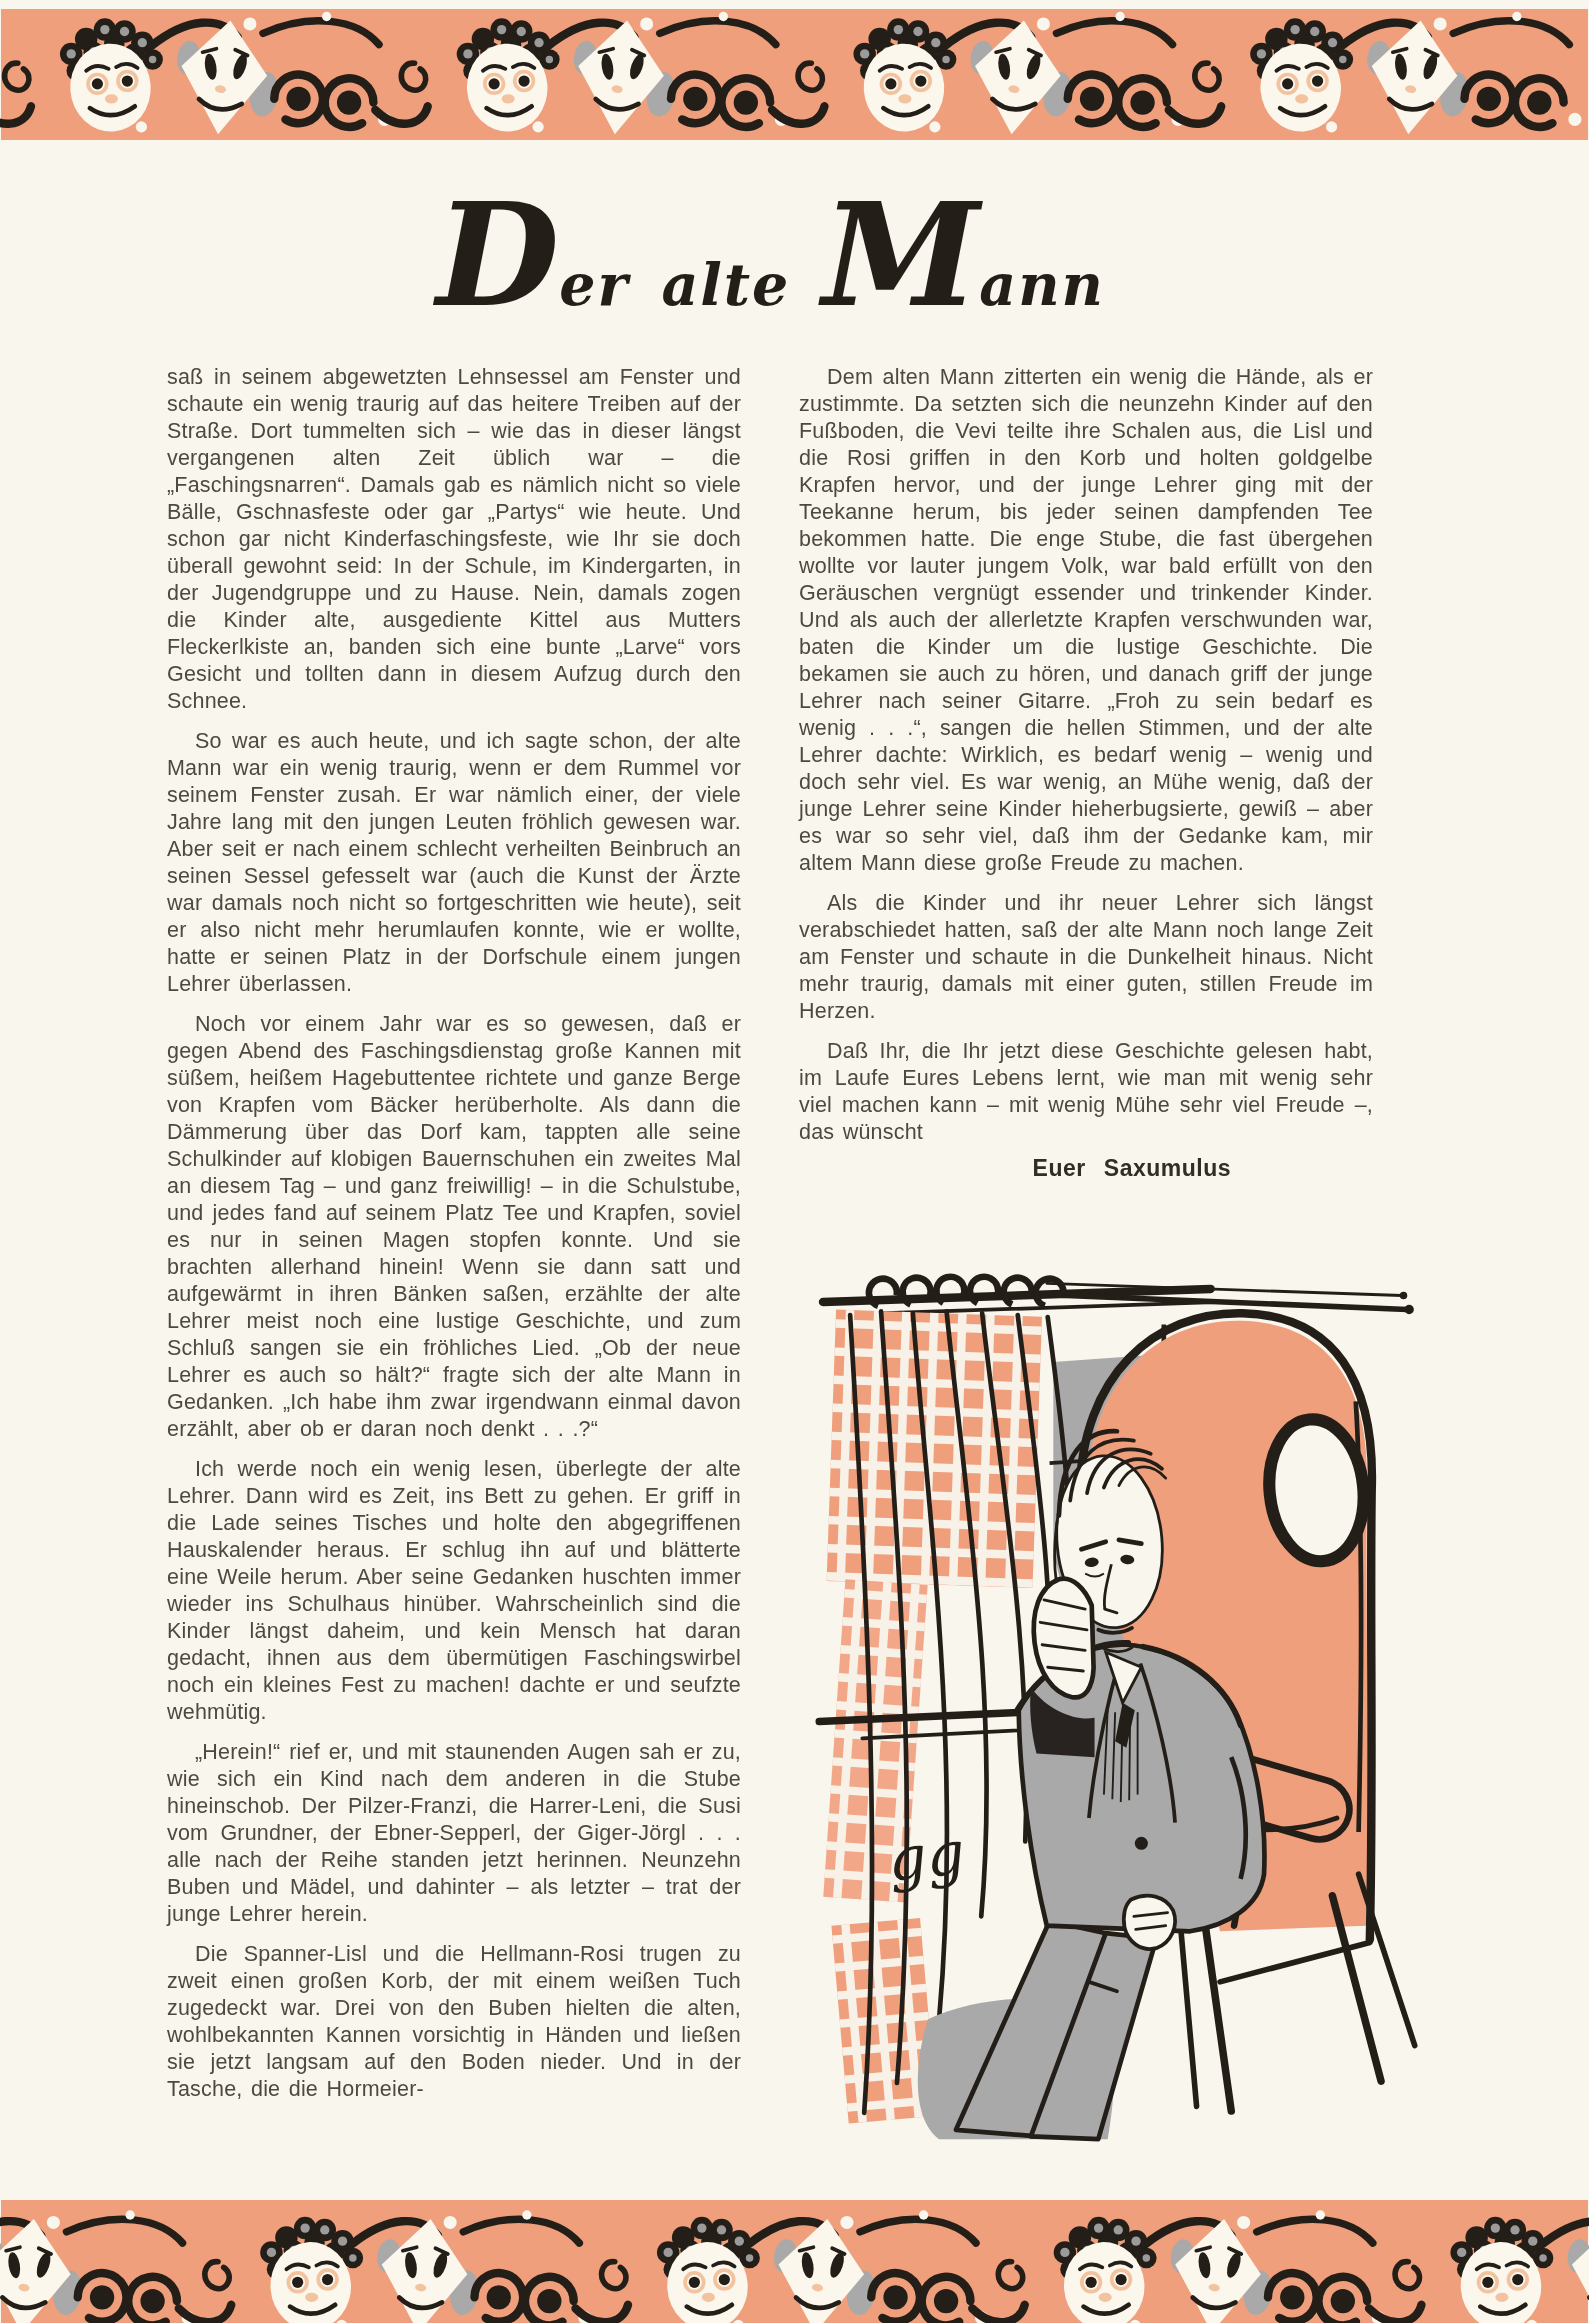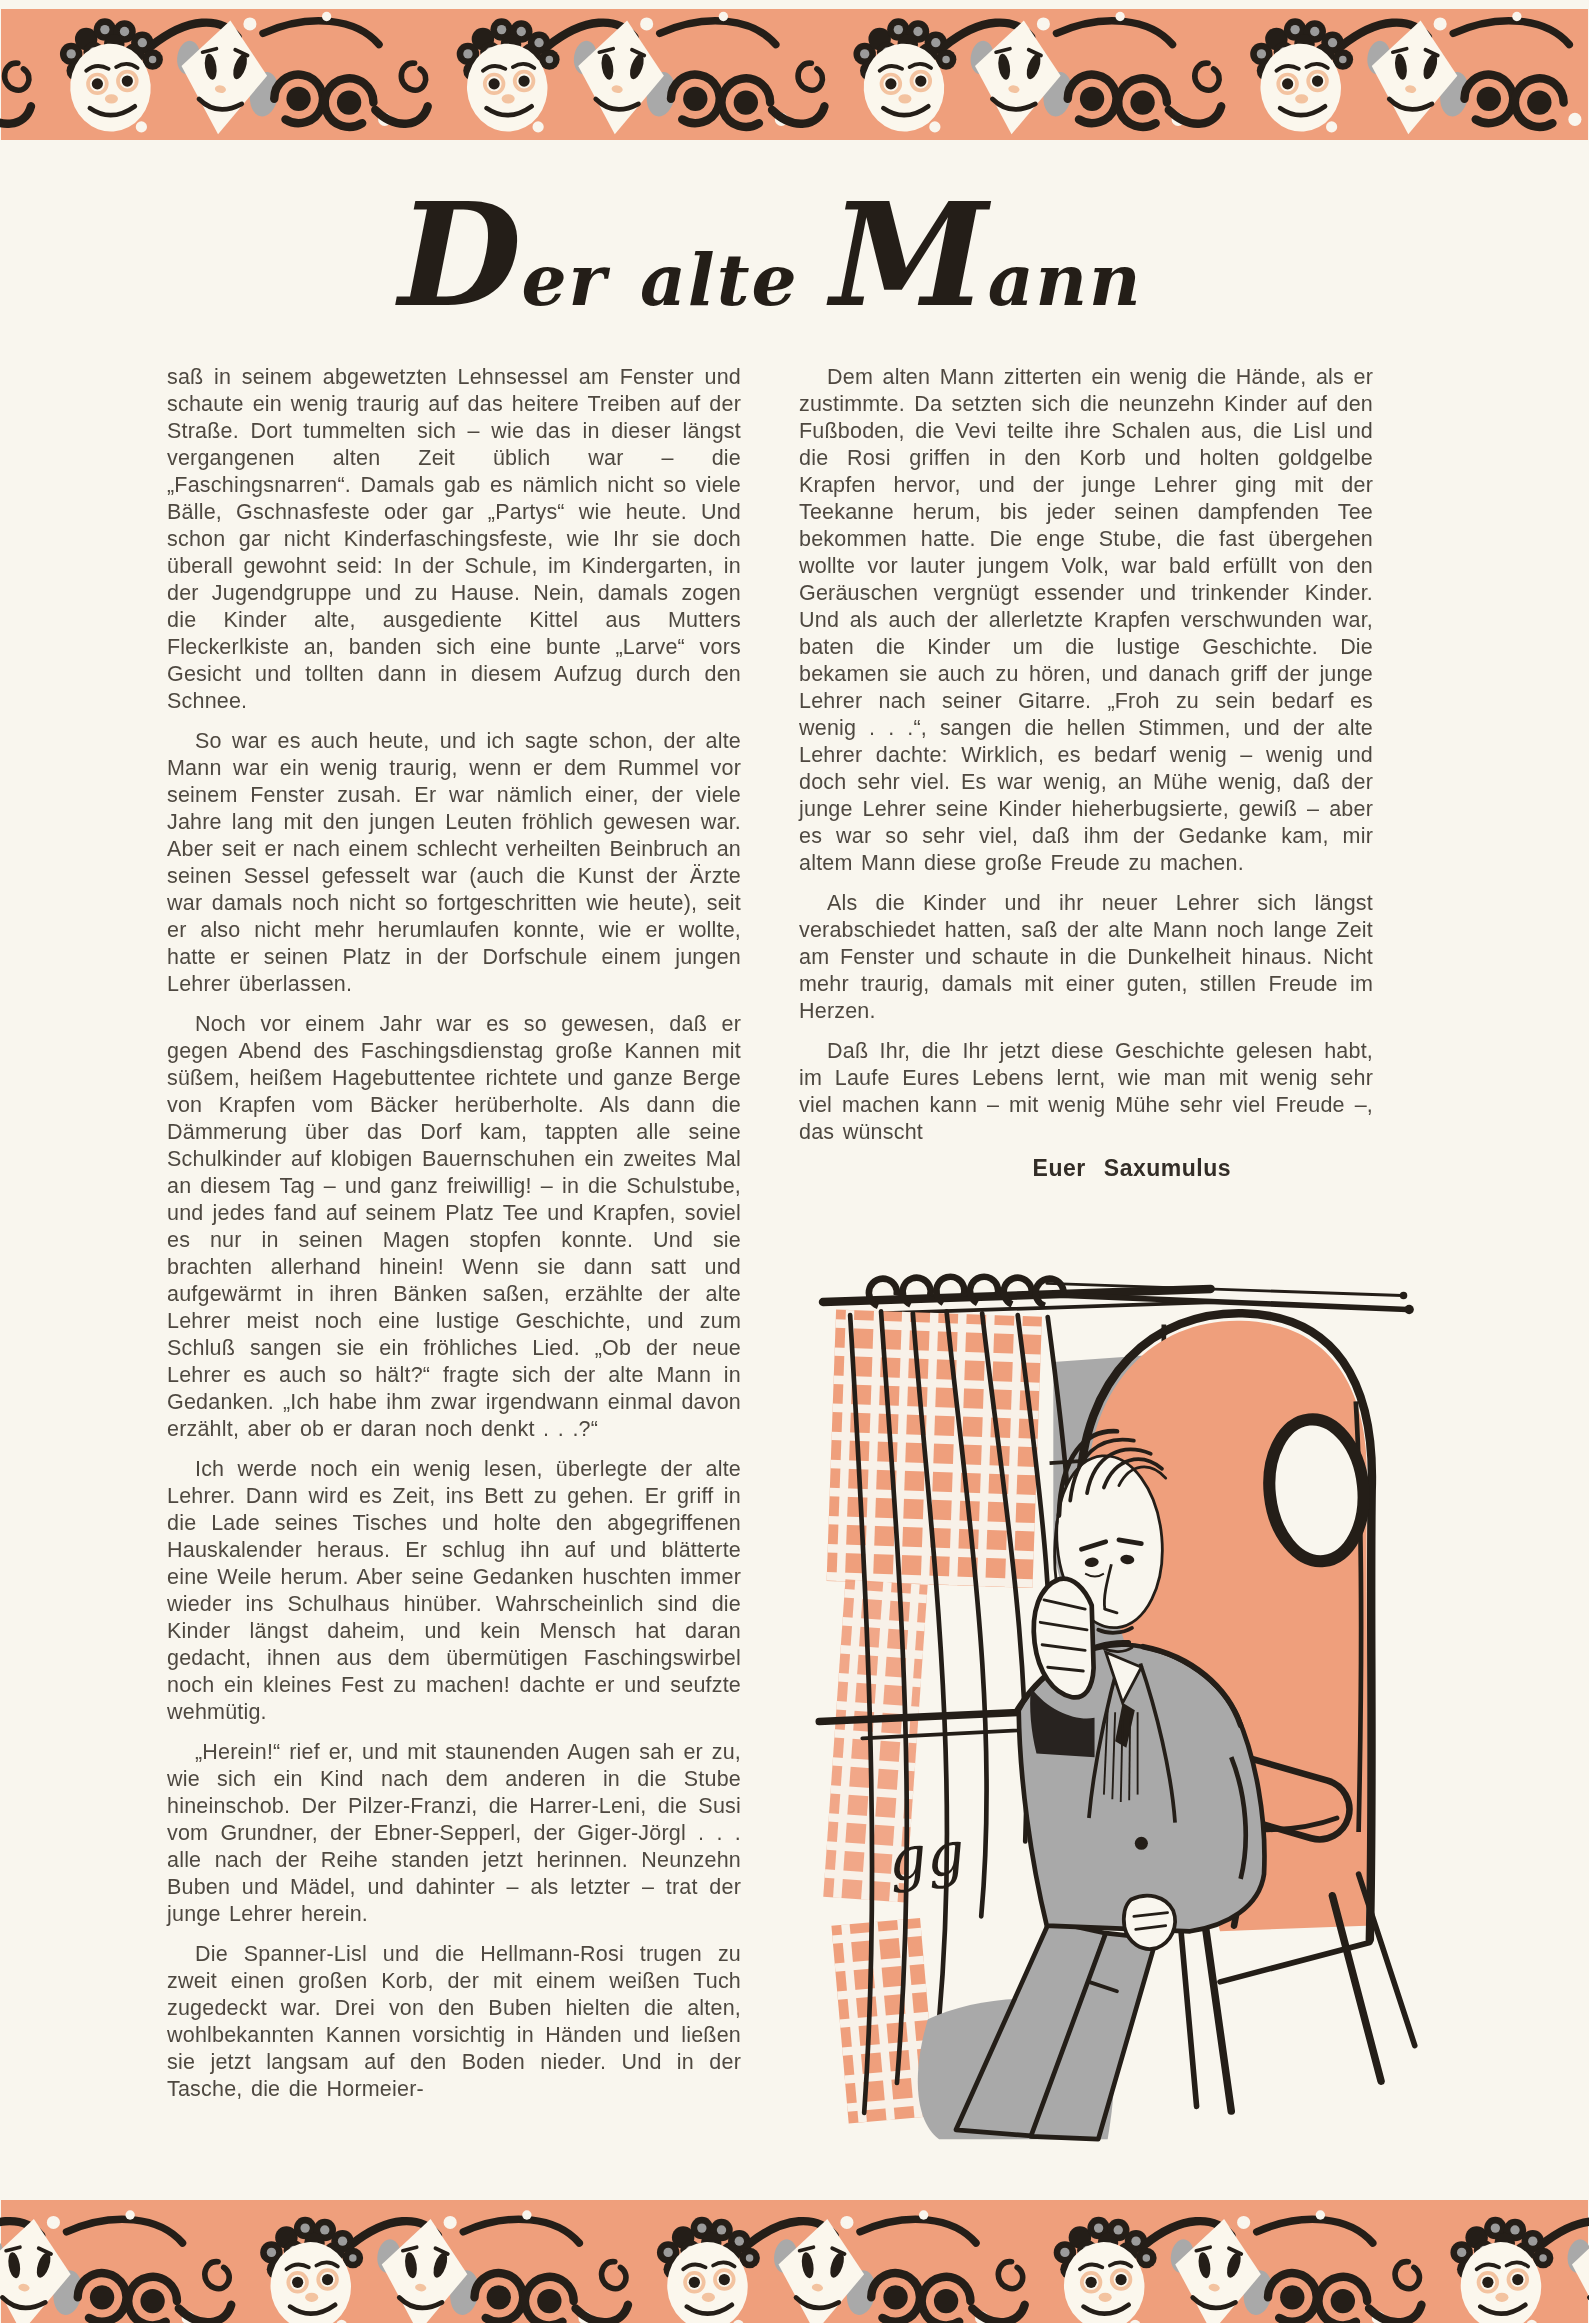--- a/index.html
+++ b/index.html
@@ -16,21 +16,21 @@
   .border-top{top:9.4px;}
   .border-bottom{top:2200px;}
   .title-row{
     position:absolute; left:167px; top:184px; width:1207px;
     display:flex; justify-content:center; align-items:baseline; gap:32px;
     color:var(--ink);
     font-family:"DejaVu Serif", serif; font-style:italic; font-weight:bold;
   }
   .title-word{display:flex; align-items:baseline;}
   .title-initial{font-size:142px; line-height:1;}
-  .title-rest{font-size:71px; line-height:1; letter-spacing:1.9px;margin-top:27px;}
+  .title-rest{font-size:57px; line-height:1; letter-spacing:1.9px;margin-top:27px;}
   .columns{
     position:absolute; left:167px; top:364px; width:1207px;
     display:flex; gap:58px;
   }
   .col{width:574px; text-align:justify;
     font-size:21.5px; line-height:27px; letter-spacing:0.2px; word-spacing:2.3px;}
   .col p{text-indent:28px;}
   .col p.first{text-indent:0;}
   .col p + p{margin-top:13px;}
   .author-sig{

